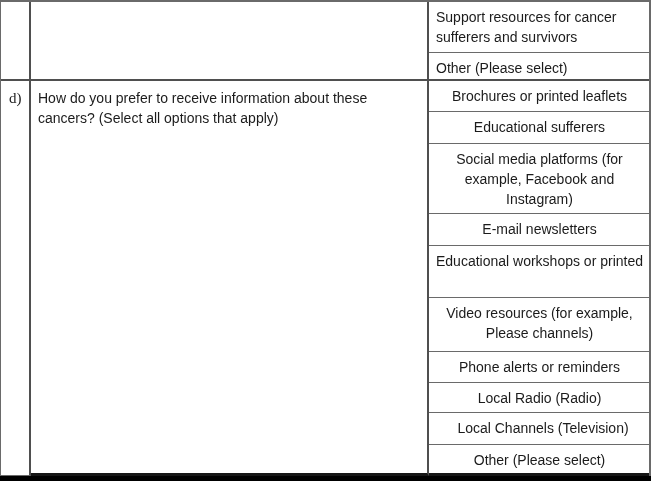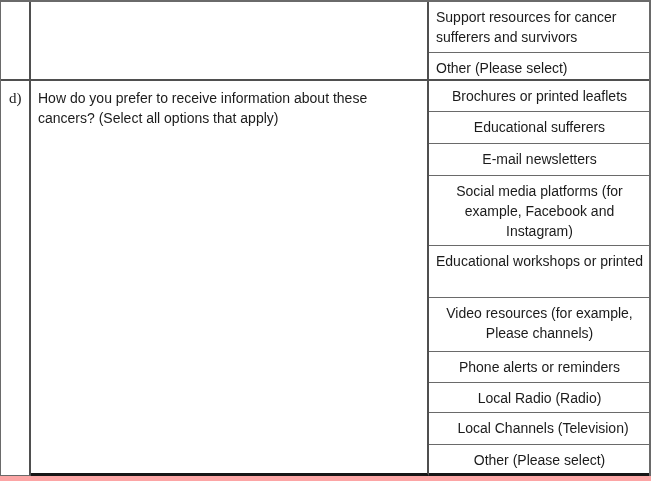--- a/index.html
+++ b/index.html
@@ -8,21 +8,21 @@
     --thick-border:#161616;
     --text:#1b1b1b;
   }
   *{box-sizing:border-box;margin:0;padding:0;}
   html,body{background:#ffffff;}
   body{
     width:651px;height:481px;overflow:hidden;
     font-family:"Liberation Sans", sans-serif;
     color:var(--text);
   }
-  .page{width:651px;height:481px;background:#fca5a5;position:relative;}
+  .page{width:651px;height:481px;background:#000000;position:relative;}
   .table{
     width:651px;height:476px;
     display:flex;flex-direction:column;
     border-top:2px solid var(--thin-border);
     border-left:1px solid var(--thin-border);
     border-right:2px solid var(--thin-border);
     background:#fff;
   }
   .row{display:flex;flex-direction:row;width:100%;}
   .row-top{height:79px;border-bottom:2px solid var(--divider-border);}
@@ -85,22 +85,22 @@
     <div class="row row-d">
       <div class="col-label">
         <span>d)</span>
       </div>
       <div class="col-question">
         <span>How do you prefer to receive information about these cancers? (Select all options that apply)</span>
       </div>
       <div class="col-options">
         <div class="opt o0">Brochures or printed leaflets</div>
         <div class="opt o1">Educational sufferers</div>
+        <div class="opt o3">Social media platforms (for example, Facebook and Instagram)</div>
         <div class="opt o2">E-mail newsletters</div>
-        <div class="opt o3">Social media platforms (for example, Facebook and Instagram)</div>
         <div class="opt o4">Educational workshops or printed</div>
         <div class="opt o5">Video resources (for example, Please channels)</div>
         <div class="opt o6">Phone alerts or reminders</div>
         <div class="opt o7">Local Radio (Radio)</div>
         <div class="opt o8">Local Channels (Television)</div>
         <div class="opt o9 last">Other (Please select)</div>
       </div>
     </div>
 
   </div>

